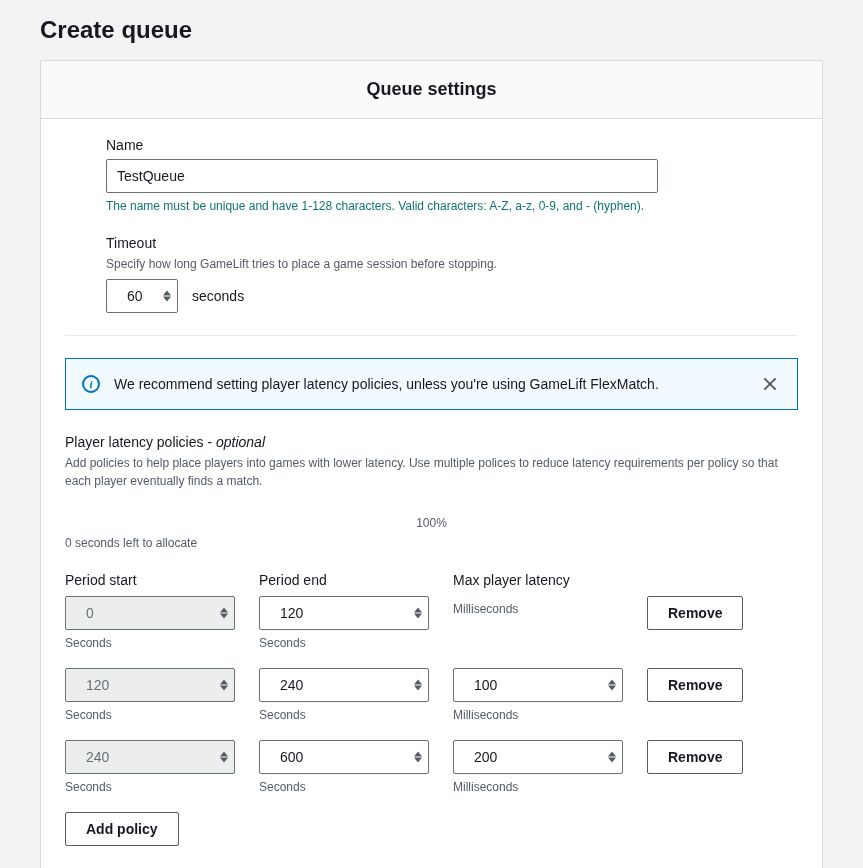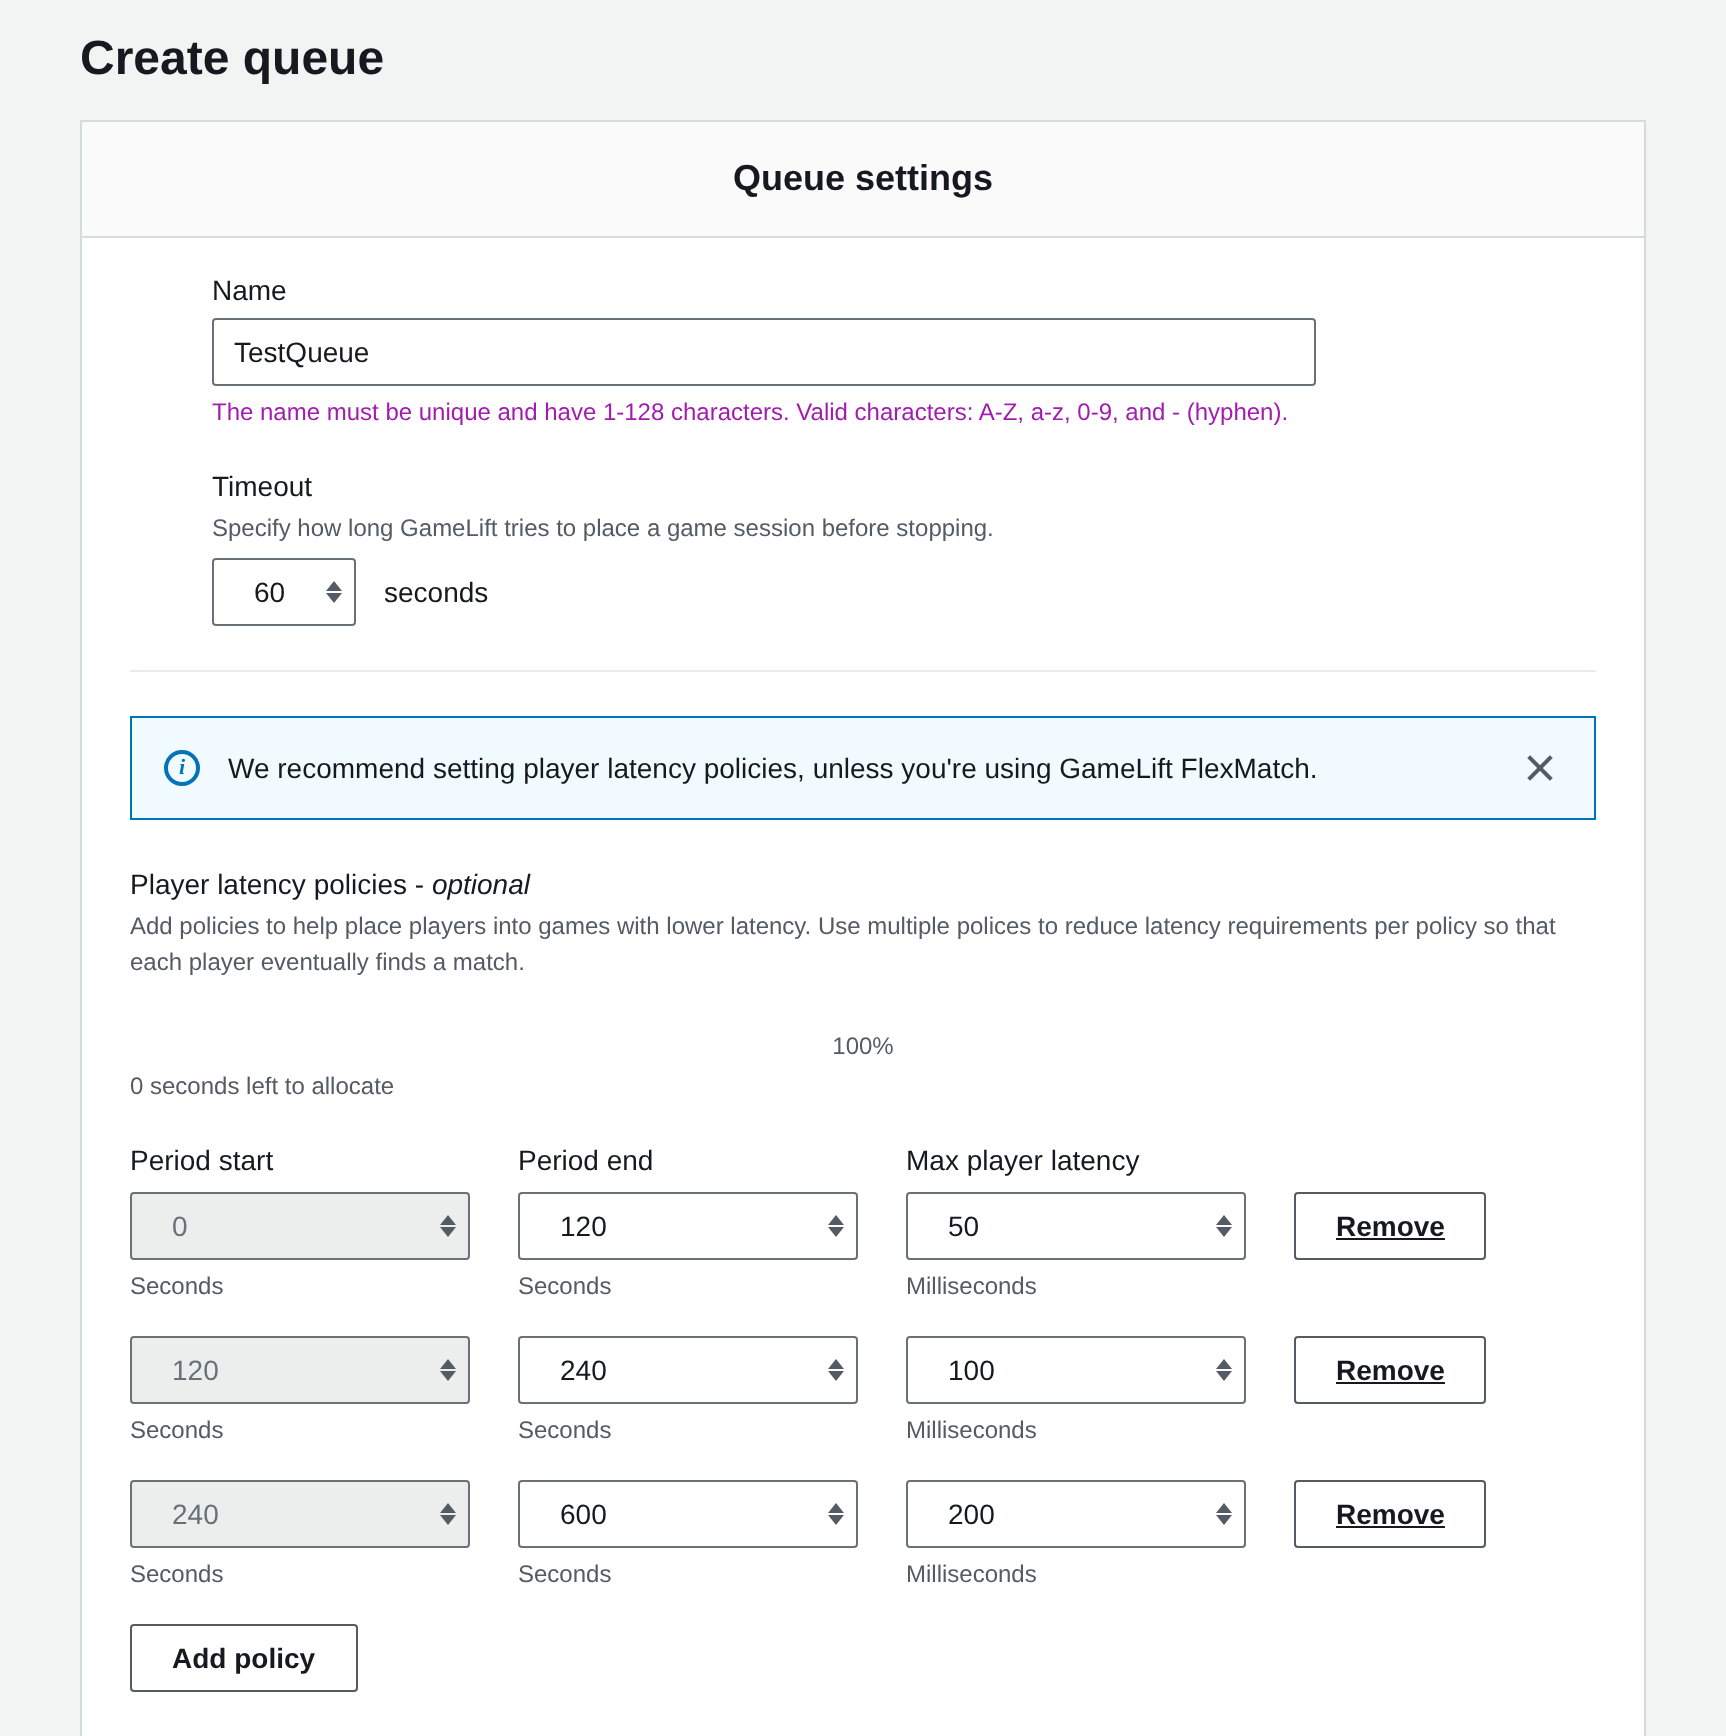--- a/index.html
+++ b/index.html
@@ -37,21 +37,21 @@
       margin-bottom: 6px;
     }
     .hint-top {
       font-size: 12px;
       color: #545b64;
       margin-top: 2px;
       margin-bottom: 8px;
     }
     .hint {
       font-size: 12px;
-      color: #a21caf;
+      color: #0f766e;
       margin-top: 6px;
     }
     input[type="text"], .number-input {
       font-family: inherit;
       font-size: 14px;
       border: 1px solid #687078;
       border-radius: 2px;
       padding: 6px 10px;
       height: 34px;
       color: #16191f;
@@ -134,21 +134,21 @@
       display: grid;
       grid-template-columns: 170px 170px 170px auto;
       column-gap: 24px;
       row-gap: 6px;
       align-items: start;
     }
     .policy-grid.header-row { margin-bottom: 8px; }
     .policy-grid.body-row { margin-bottom: 18px; }
     .col-header { font-size: 14px; }
     .small-hint { font-size: 12px; color: #545b64; margin-top: 6px; }
-    .remove-col { display: flex; align-items: center; text-decoration: underline; }
+    .remove-col { display: flex; align-items: center; }
     button.btn {
       font-family: inherit;
       font-size: 14px;
       font-weight: 700;
       border: 1px solid #545b64;
       background: #fff;
       padding: 6px 20px;
       height: 34px;
       border-radius: 2px;
       cursor: pointer;
@@ -233,27 +233,20 @@
       <div class="number-input wide">
         <input type="text" value="120" style="">
         <span class="spinner">
                   <span class="up"></span>
                   <span class="down"></span>
                 </span>
       </div>
       <div class="small-hint">Seconds</div>
     </div>
     <div>
-      <div class="number-input wide">
-        <input type="text" value="50" style="">
-        <span class="spinner">
-                  <span class="up"></span>
-                  <span class="down"></span>
-                </span>
-      </div>
       <div class="small-hint">Milliseconds</div>
     </div>
     <div class="remove-col">
       <button class="btn">Remove</button>
     </div>
   </div>
           <div class="policy-grid body-row">
     <div>
       <div class="number-input wide disabled">
         <input type="text" disabled="" value="120" style="">

